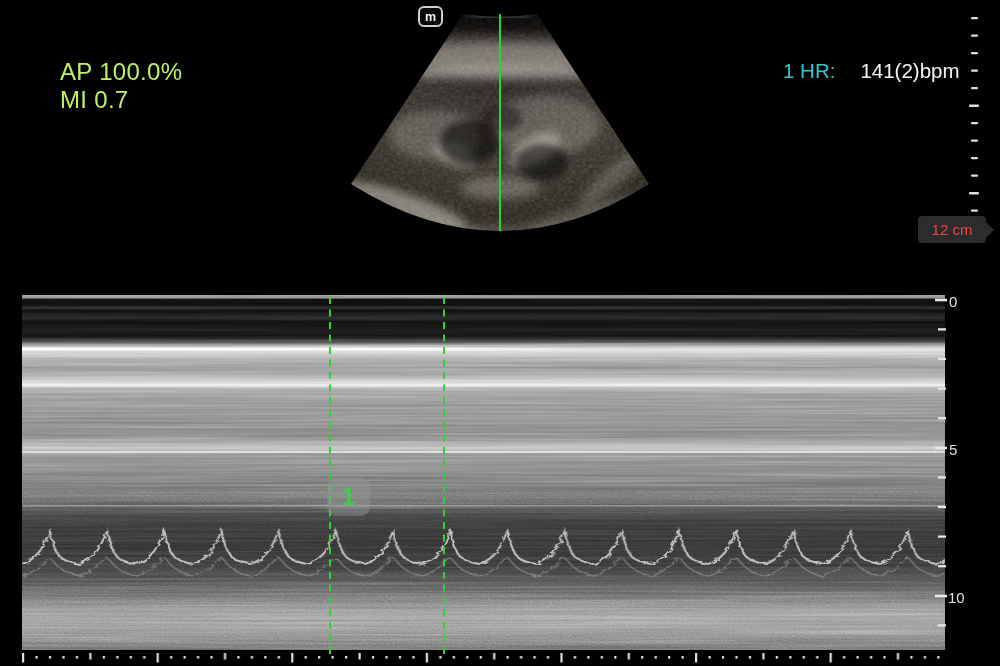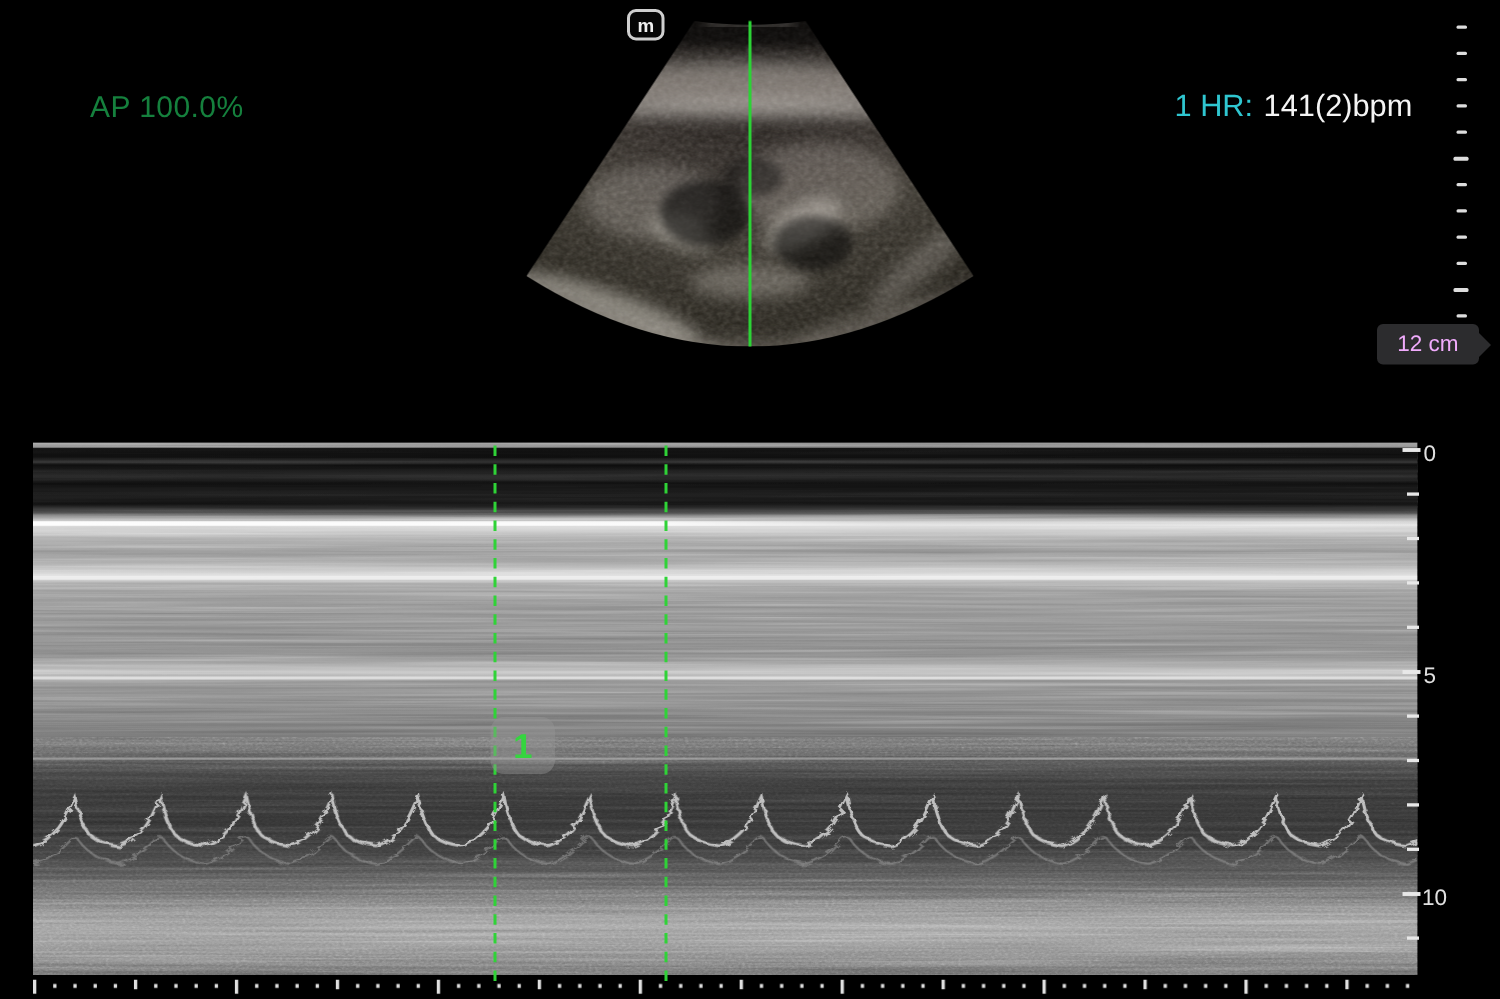--- a/index.html
+++ b/index.html
@@ -1,36 +1,36 @@
 <!DOCTYPE html>
 <html><head>
 <meta charset="utf-8">
 <style>
   html,body{margin:0;padding:0;background:#000;}
   .screen{
     position:relative;width:1000px;height:666px;background:#000;overflow:hidden;
     font-family:"Liberation Sans",sans-serif;
   }
   
-  .status{position:absolute;left:60px;top:58px;color:#15803d;font-size:20px;line-height:28px;letter-spacing:.3px;}
+  .status{position:absolute;left:60px;top:58px;color:#bef264;font-size:24px;line-height:28px;letter-spacing:.3px;}
   
   .logo{
     position:absolute;left:418px;top:6px;width:21px;height:17px;
     border:2px solid #cfcfcf;border-radius:6px;background:#060606;
     display:flex;align-items:center;justify-content:center;
     color:#f0f0f0;font-size:12.5px;font-weight:bold;
   }
   
   .hr{position:absolute;left:783px;top:59px;font-size:20.5px;white-space:nowrap;}
-  .hr .lbl{color:#2fc6d0;margin-right:7px;}
+  .hr .lbl{color:#2fc6d0;margin-right:25px;}
   .hr .val{color:#f4f4f4;margin-top:38px;}
   
   .depth-badge{
     position:absolute;left:918px;top:216px;height:27px;min-width:56px;
-    background:#2c2c2e;border-radius:4px;color:#f0abfc;font-size:15px;
+    background:#2c2c2e;border-radius:4px;color:#ef4444;font-size:15px;
     display:flex;align-items:center;justify-content:center;padding:0 6px;
   }
   .depth-badge .tip{
     position:absolute;right:-8px;top:50%;transform:translateY(-50%);
     width:0;height:0;border-top:9px solid transparent;border-bottom:9px solid transparent;
     border-left:9px solid #2c2c2e;
   }
   
   .caliper-handle{
     position:absolute;left:327px;top:478px;width:43px;height:38px;
@@ -43,20 +43,21 @@
   #bruler{left:960px;top:8px;}
   #mmode{left:0;top:285px;}
 </style>
 </head>
 <body>
 
 <div class="screen">
 
   <div class="status">
     <div>AP 100.0%</div>
+    <div>MI 0.7</div>
   </div>
 
   <div class="logo">
     <span>m</span>
   </div>
 
   <div class="hr">
     <span class="lbl">1 HR:</span><span class="val">141(2)bpm</span>
   </div>
 

